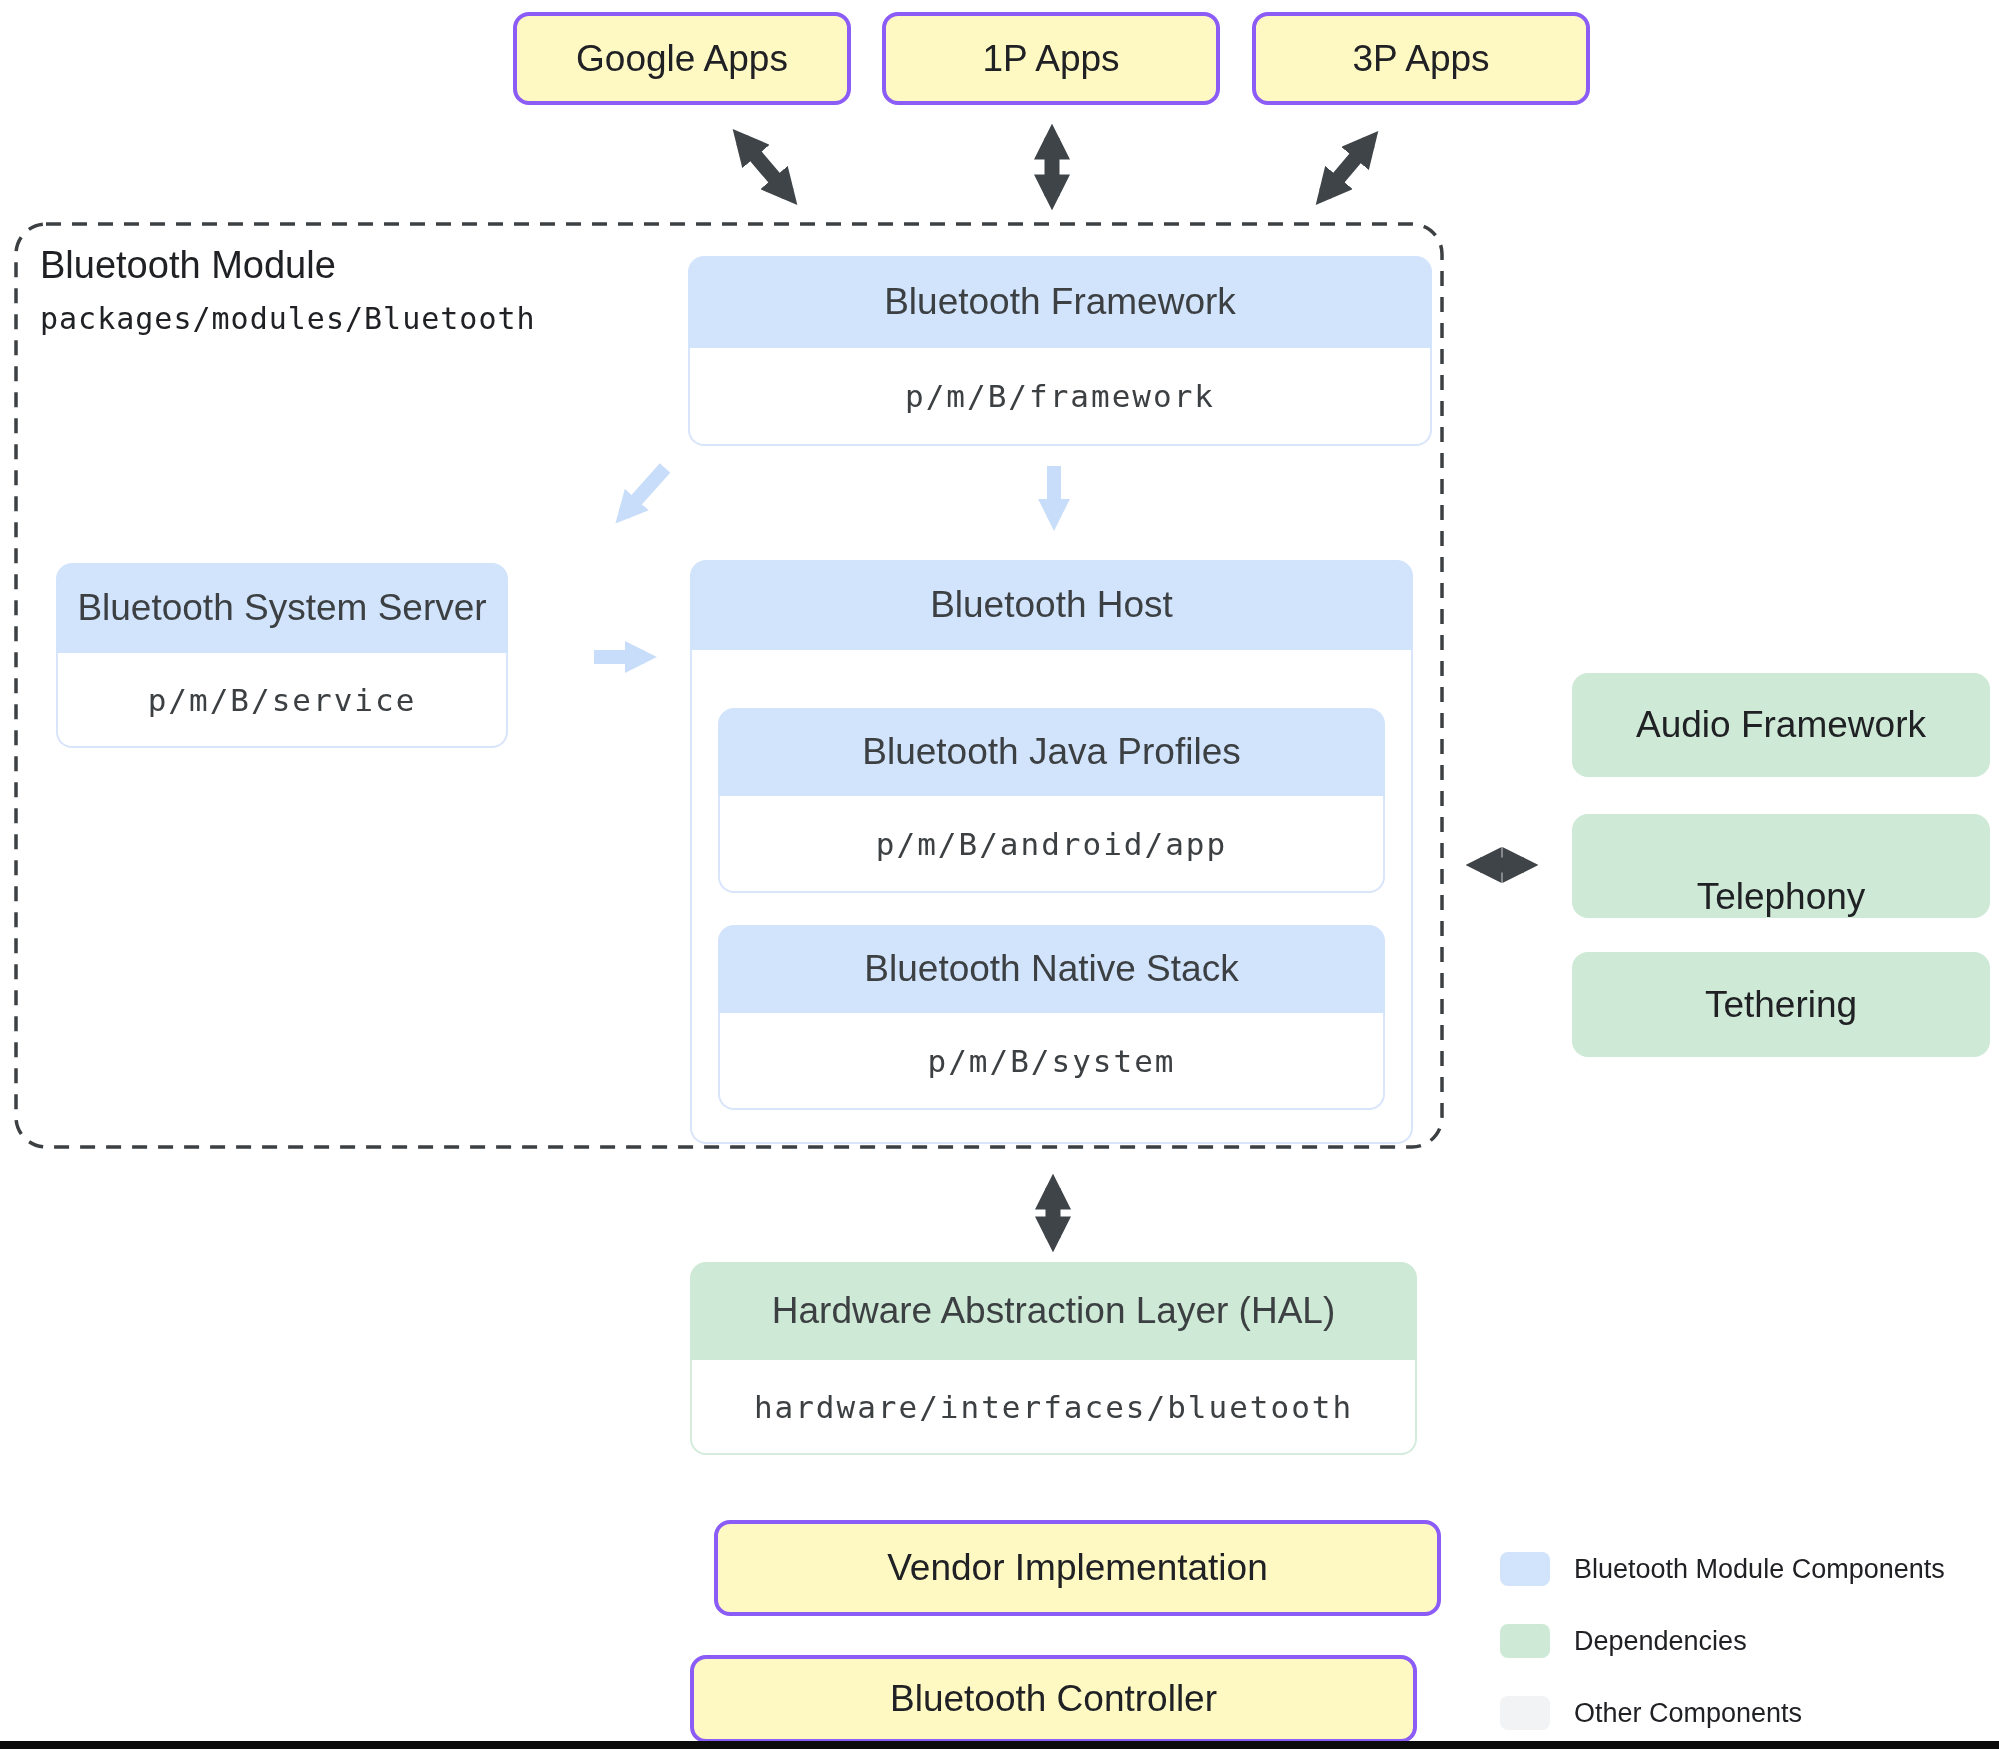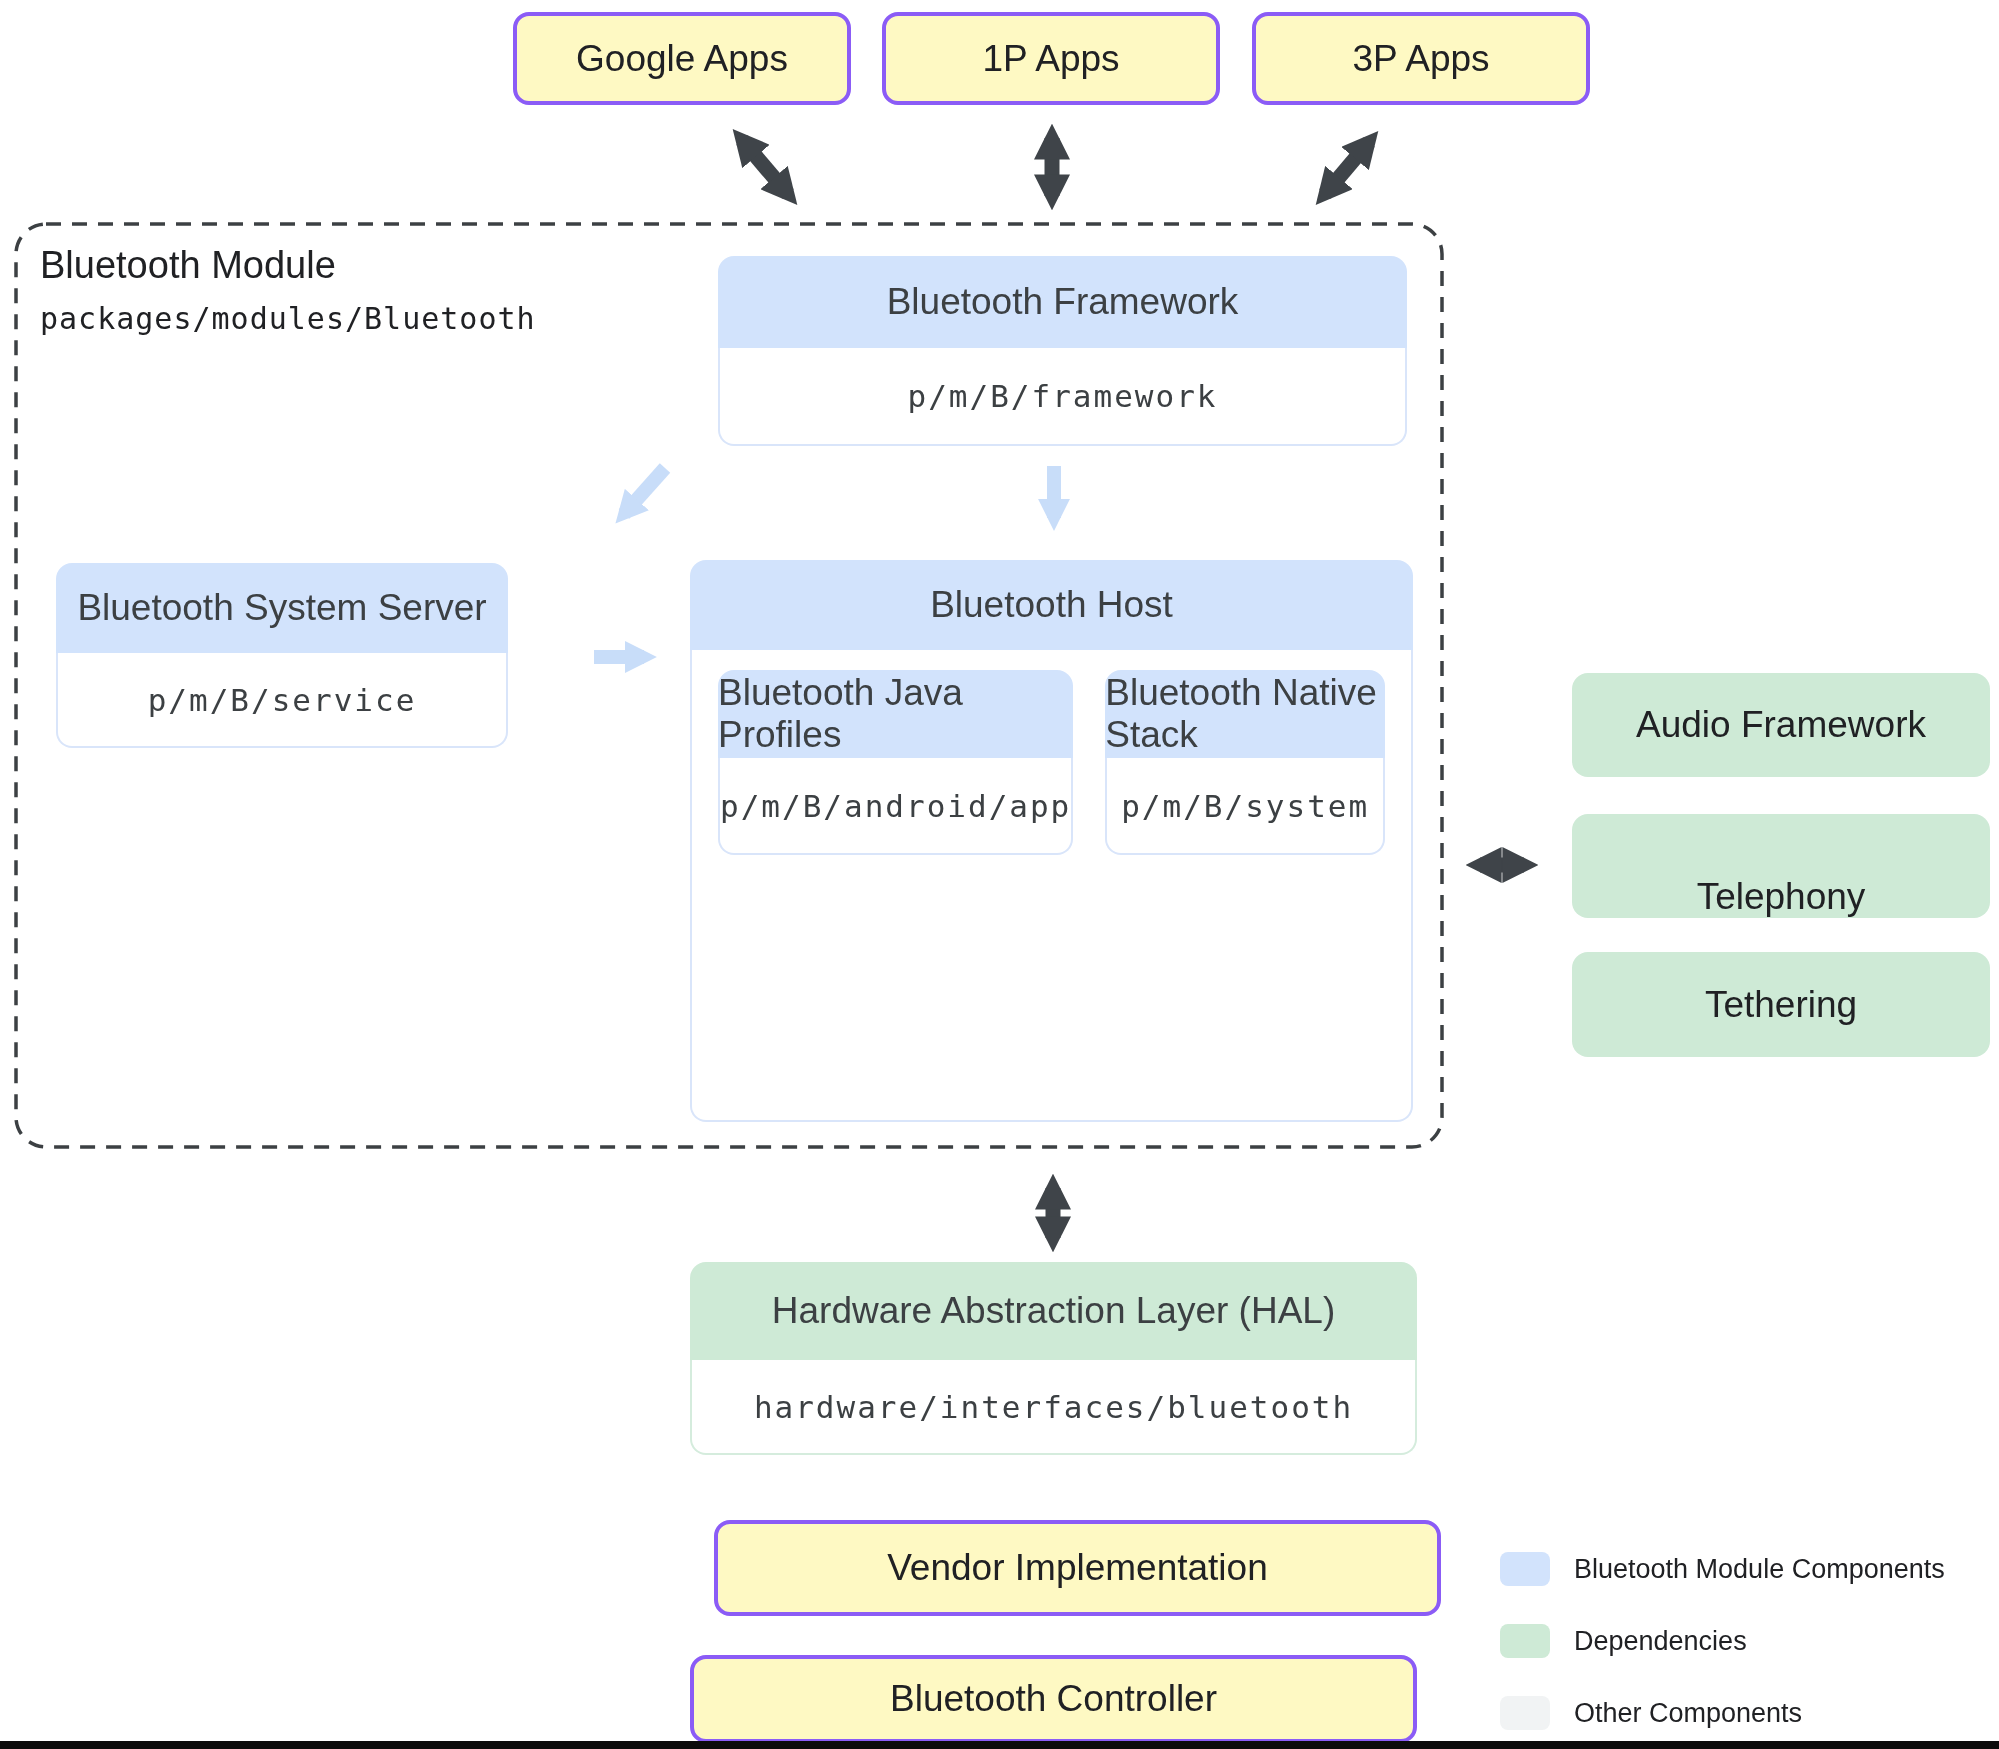--- a/index.html
+++ b/index.html
@@ -19,21 +19,21 @@
                background:#ffffff;border-radius:0 0 16px 16px;border:2px solid #d9e5fa;border-top:none;}
   .blue-head{background:#d2e3fc;}
   .green-head{background:#ceead6;}
   .green-body{border-color:#d5ecdd !important;}
   .mono{font-family:"DejaVu Sans Mono", monospace;font-size:31px;color:#3c4043;letter-spacing:2px;}
 
   .module-label{position:absolute;left:40px;top:244px;z-index:2;}
   .module-label .t{font-size:38px;color:#202124;}
   .module-label .p{font-family:"DejaVu Sans Mono", monospace;font-size:30px;color:#202124;margin-top:14px;letter-spacing:1px;text-align:right;}
 
-  .host-body{flex:1;display:flex;flex-direction:row;gap:32px;padding:20px 26px 32px 26px;
+  .host-body{flex:1;display:flex;flex-direction:column;gap:32px;padding:58px 26px 32px 26px;
              background:#ffffff;border-radius:0 0 16px 16px;border:2px solid #d9e5fa;border-top:none;box-sizing:border-box;}
   .inner{display:flex;flex-direction:column;}
   .inner .head{border-radius:16px 16px 0 0;}
   .inner .body{border-radius:0 0 16px 16px;}
 
   .legend{position:absolute;left:1500px;top:1552px;z-index:2;display:flex;flex-direction:column;gap:38px;}
   .legend .row{display:flex;align-items:center;gap:24px;}
   .legend .sw{width:50px;height:34px;border-radius:8px;flex:0 0 auto;}
   .legend .lb{font-size:27px;color:#202124;white-space:nowrap;}
 
@@ -75,21 +75,21 @@
   </div>
   <div class="box plain gray" style="left:1252px;top:12px;width:338px;height:93px;">
     <span>3P Apps</span>
   </div>
 
   <div class="module-label">
     <div class="t">Bluetooth Module</div>
     <div class="p">packages/modules/Bluetooth</div>
   </div>
 
-  <div class="split" style="left:688px;top:256px;width:689px;margin-left:30px;">
+  <div class="split" style="left:688px;top:256px;width:744px;">
     <div class="head blue-head" style="height:92px;">Bluetooth Framework</div>
     <div class="body" style="height:98px;">
       <span class="mono">p/m/B/framework</span>
     </div>
   </div>
 
   <div class="split" style="left:56px;top:563px;width:452px;">
     <div class="head blue-head" style="height:90px;">Bluetooth System Server</div>
     <div class="body" style="height:95px;">
       <span class="mono">p/m/B/service</span>

